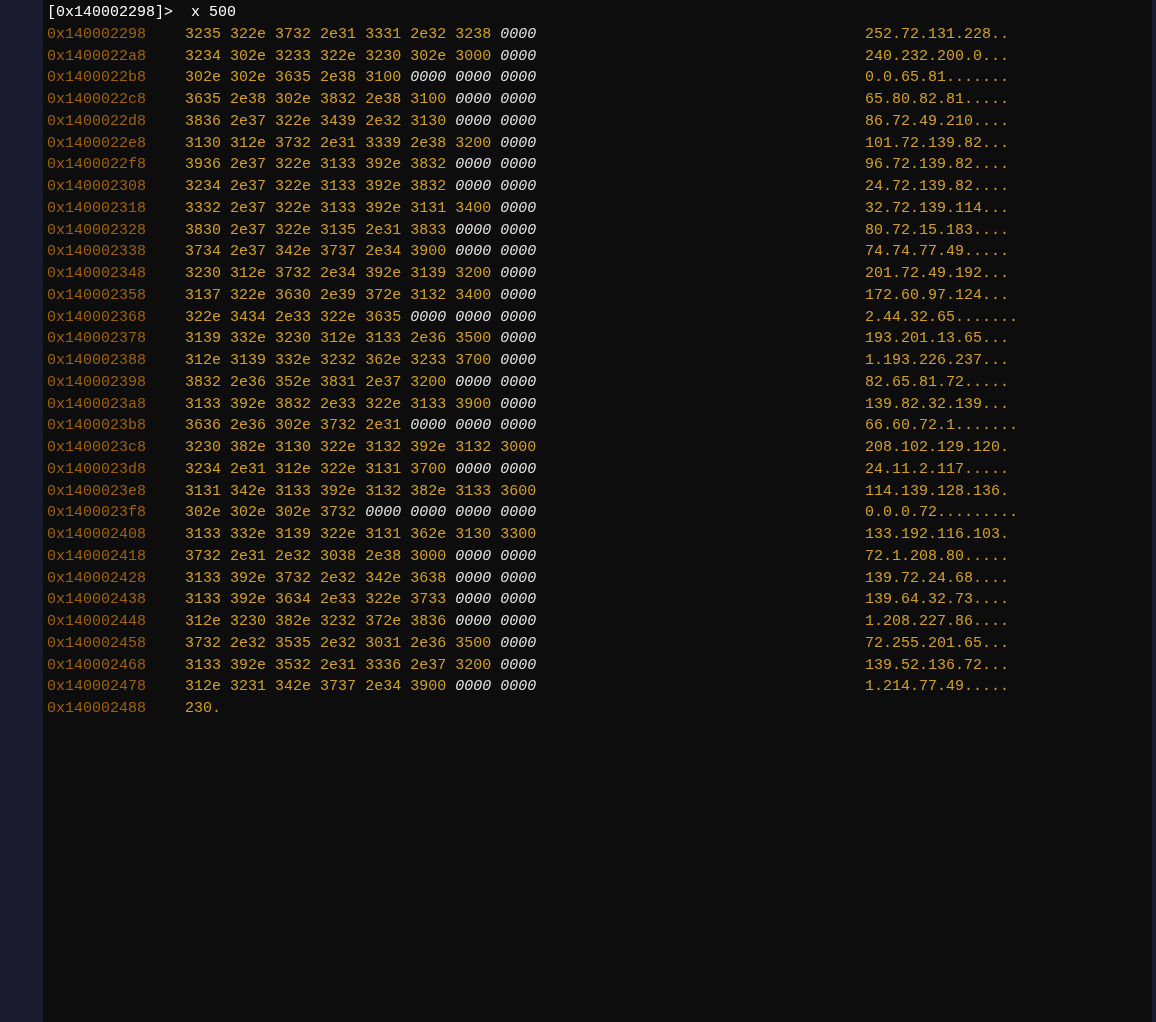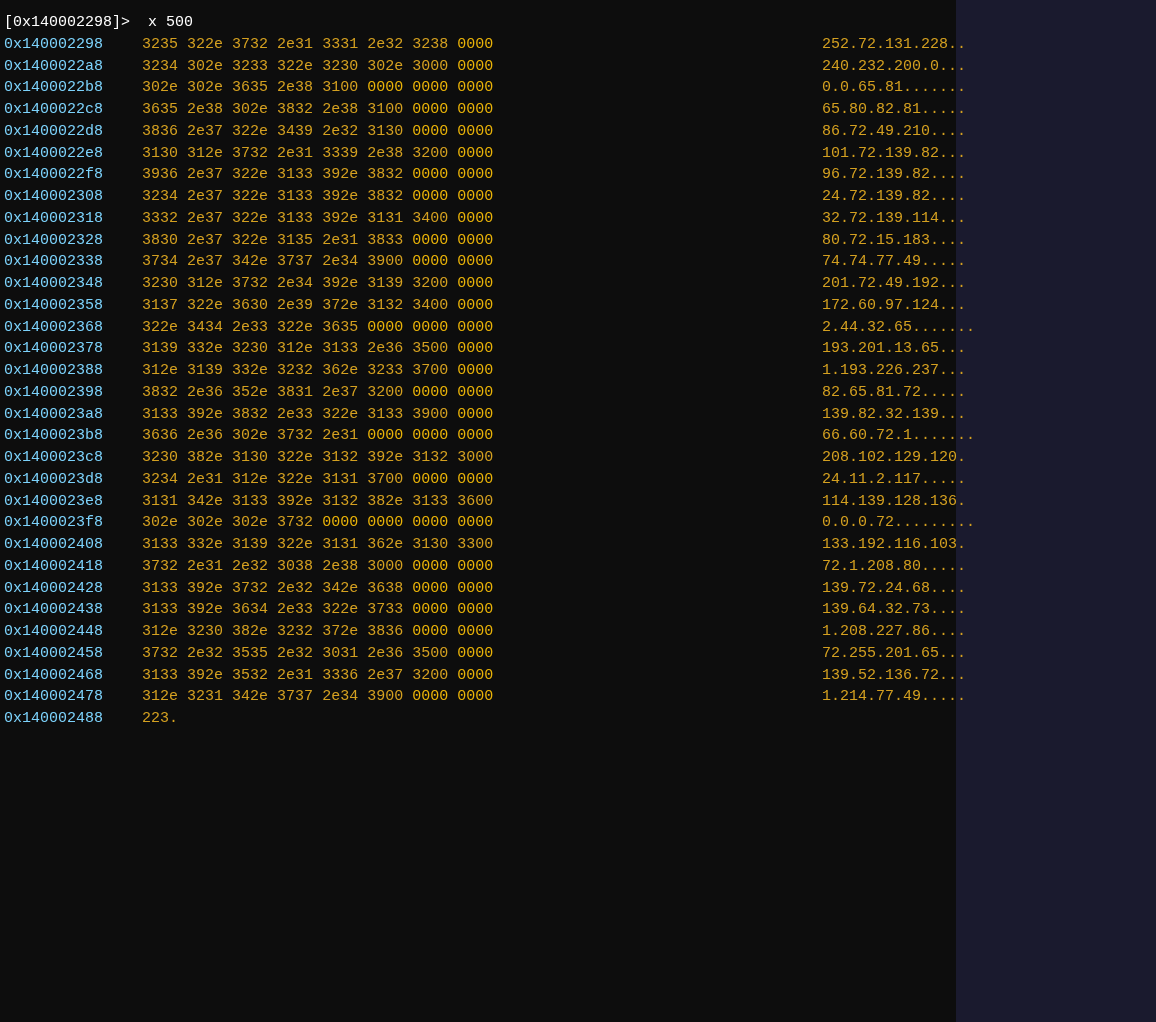--- a/index.html
+++ b/index.html
@@ -7,47 +7,48 @@
       background: #1a1a2e;
       font-family: 'Courier New', Courier, monospace;
       font-size: 15px;
       line-height: 1.45;
       color: #c8a020;
       overflow: auto;
     }
     .terminal {
       background: #0d0d0d;
       min-height: 1022px;
-      width: 956px;
-      padding: 12px 0;
+      width: 1109px;
+      padding: 2px 0;
+      margin-left: 43px;
     }
     .line {
       white-space: pre;
       padding: 0 4px;
     }
     .prompt-line {
       color: #ffffff;
     }
     .header-line {
       color: #d4a020;
     }
     .col-addr {
-      color: #7dd3fc;
+      color: #a16207;
       min-width: 120px;
       display: inline-block;
     }
     .col-hex {
       min-width: 680px;
       display: inline-block;
     }
     .col-ascii {
       color: #d4a020;
       display: inline-block;
     }
-    span.z { color: #eab308; }
+    span.z { color: #e5e5e5; font-style: italic; }
     span.h { color: #d4a020; }
   </style>
 </head>
 <body>
 
 <div class="terminal">
   <div class="line prompt-line">[0x140002298]&gt;  x 500</div>
 <div style="white-space: pre; padding: 0px 4px; display: flex;"><span class="col-addr">0x140002298</span><span class="col-hex">  <span class="h">3235</span> <span class="h">322e</span> <span class="h">3732</span> <span class="h">2e31</span> <span class="h">3331</span> <span class="h">2e32</span> <span class="h">3238</span> <span class="z">0000</span></span><span class="col-ascii">  252.72.131.228..</span></div>
     <div style="white-space: pre; padding: 0px 4px; display: flex;"><span class="col-addr">0x1400022a8</span><span class="col-hex">  <span class="h">3234</span> <span class="h">302e</span> <span class="h">3233</span> <span class="h">322e</span> <span class="h">3230</span> <span class="h">302e</span> <span class="h">3000</span> <span class="z">0000</span></span><span class="col-ascii">  240.232.200.0...</span></div>
     <div style="white-space: pre; padding: 0px 4px; display: flex;"><span class="col-addr">0x1400022b8</span><span class="col-hex">  <span class="h">302e</span> <span class="h">302e</span> <span class="h">3635</span> <span class="h">2e38</span> <span class="h">3100</span> <span class="z">0000</span> <span class="z">0000</span> <span class="z">0000</span></span><span class="col-ascii">  0.0.65.81.......</span></div>
@@ -72,14 +73,14 @@
     <div style="white-space: pre; padding: 0px 4px; display: flex;"><span class="col-addr">0x1400023e8</span><span class="col-hex">  <span class="h">3131</span> <span class="h">342e</span> <span class="h">3133</span> <span class="h">392e</span> <span class="h">3132</span> <span class="h">382e</span> <span class="h">3133</span> <span class="h">3600</span></span><span class="col-ascii">  114.139.128.136.</span></div>
     <div style="white-space: pre; padding: 0px 4px; display: flex;"><span class="col-addr">0x1400023f8</span><span class="col-hex">  <span class="h">302e</span> <span class="h">302e</span> <span class="h">302e</span> <span class="h">3732</span> <span class="z">0000</span> <span class="z">0000</span> <span class="z">0000</span> <span class="z">0000</span></span><span class="col-ascii">  0.0.0.72.........</span></div>
     <div style="white-space: pre; padding: 0px 4px; display: flex;"><span class="col-addr">0x140002408</span><span class="col-hex">  <span class="h">3133</span> <span class="h">332e</span> <span class="h">3139</span> <span class="h">322e</span> <span class="h">3131</span> <span class="h">362e</span> <span class="h">3130</span> <span class="h">3300</span></span><span class="col-ascii">  133.192.116.103.</span></div>
     <div style="white-space: pre; padding: 0px 4px; display: flex;"><span class="col-addr">0x140002418</span><span class="col-hex">  <span class="h">3732</span> <span class="h">2e31</span> <span class="h">2e32</span> <span class="h">3038</span> <span class="h">2e38</span> <span class="h">3000</span> <span class="z">0000</span> <span class="z">0000</span></span><span class="col-ascii">  72.1.208.80.....</span></div>
     <div style="white-space: pre; padding: 0px 4px; display: flex;"><span class="col-addr">0x140002428</span><span class="col-hex">  <span class="h">3133</span> <span class="h">392e</span> <span class="h">3732</span> <span class="h">2e32</span> <span class="h">342e</span> <span class="h">3638</span> <span class="z">0000</span> <span class="z">0000</span></span><span class="col-ascii">  139.72.24.68....</span></div>
     <div style="white-space: pre; padding: 0px 4px; display: flex;"><span class="col-addr">0x140002438</span><span class="col-hex">  <span class="h">3133</span> <span class="h">392e</span> <span class="h">3634</span> <span class="h">2e33</span> <span class="h">322e</span> <span class="h">3733</span> <span class="z">0000</span> <span class="z">0000</span></span><span class="col-ascii">  139.64.32.73....</span></div>
     <div style="white-space: pre; padding: 0px 4px; display: flex;"><span class="col-addr">0x140002448</span><span class="col-hex">  <span class="h">312e</span> <span class="h">3230</span> <span class="h">382e</span> <span class="h">3232</span> <span class="h">372e</span> <span class="h">3836</span> <span class="z">0000</span> <span class="z">0000</span></span><span class="col-ascii">  1.208.227.86....</span></div>
     <div style="white-space: pre; padding: 0px 4px; display: flex;"><span class="col-addr">0x140002458</span><span class="col-hex">  <span class="h">3732</span> <span class="h">2e32</span> <span class="h">3535</span> <span class="h">2e32</span> <span class="h">3031</span> <span class="h">2e36</span> <span class="h">3500</span> <span class="z">0000</span></span><span class="col-ascii">  72.255.201.65...</span></div>
     <div style="white-space: pre; padding: 0px 4px; display: flex;"><span class="col-addr">0x140002468</span><span class="col-hex">  <span class="h">3133</span> <span class="h">392e</span> <span class="h">3532</span> <span class="h">2e31</span> <span class="h">3336</span> <span class="h">2e37</span> <span class="h">3200</span> <span class="z">0000</span></span><span class="col-ascii">  139.52.136.72...</span></div>
     <div style="white-space: pre; padding: 0px 4px; display: flex;"><span class="col-addr">0x140002478</span><span class="col-hex">  <span class="h">312e</span> <span class="h">3231</span> <span class="h">342e</span> <span class="h">3737</span> <span class="h">2e34</span> <span class="h">3900</span> <span class="z">0000</span> <span class="z">0000</span></span><span class="col-ascii">  1.214.77.49.....</span></div>
-    <div style="white-space: pre; padding: 0px 4px; display: flex;"><span class="col-addr">0x140002488</span><span class="col-ascii">  223.</span></div>
+    <div style="white-space: pre; padding: 0px 4px; display: flex;"><span class="col-addr">0x140002488</span><span class="col-ascii">  230.</span></div>
   </div>
 
 </body></html>

